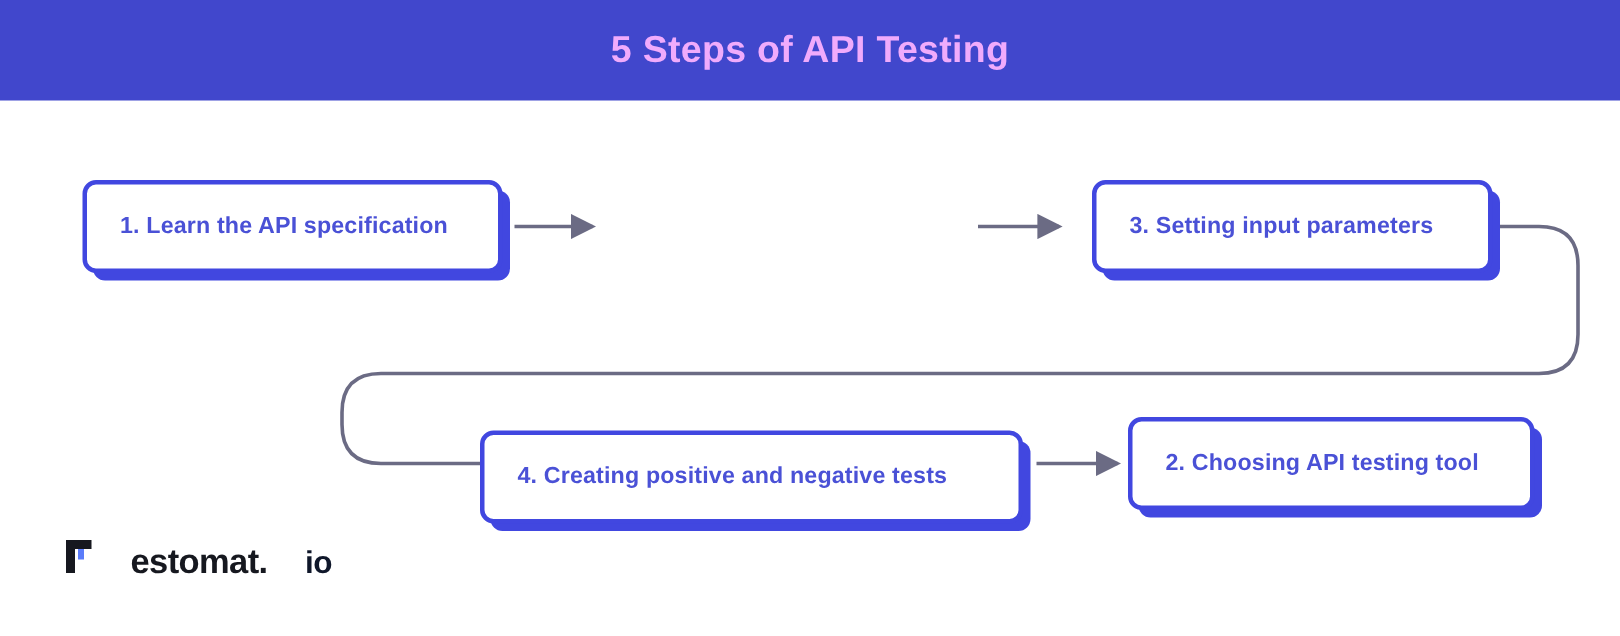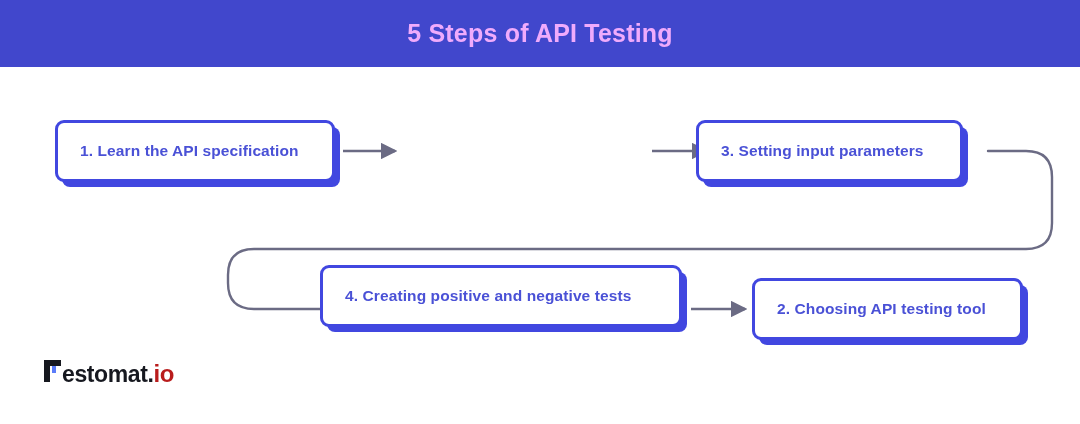--- a/index.html
+++ b/index.html
@@ -85,32 +85,33 @@
   }
   .step-box.two-line {
     align-items: center;
   }
   .step-box.two-line .step-label {
     white-space: pre;
   }
 
   #step-1 { left: 43px;  top: 53px;  width: 280px; height: 62px; }
   #step-2 { left: 391px; top: 41px;  width: 240px; height: 87px; }
-  #step-3 { left: 684px; top: 53px;  width: 267px; height: 62px; }
-  #step-4 { left: 308px; top: 198px; width: 362px; height: 62px; }
+  #step-3 { left: 716px; top: 53px;  width: 267px; height: 62px; }
+  #step-4 { left: 308px; top: 220px; width: 362px; height: 62px; }
   #step-5 { left: 740px; top: 211px; width: 271px; height: 62px; }
 
   
   .logo {
     position: absolute;
     left: 44px;
     top: 360px;
     display: flex;
     align-items: baseline;
     z-index: 4;
+    gap: 25px;
   }
   .logo-t {
     position: relative;
     display: inline-block;
     width: 17px;
     height: 22px;
     margin-right: 1px;
   }
   .logo-t .t-bar {
     position: absolute;
@@ -136,22 +137,22 @@
     height: 7px;
     background: #5b7cfa;
   }
   .logo-word {
     color: #16181f;
     font-size: 23px;
     font-weight: bold;
     letter-spacing: -0.4px;
   }
   .logo-io {
-    color: #b91c1c;
-    font-size: 24px;
+    color: #0f172a;
+    font-size: 21px;
     font-weight: bold;
     letter-spacing: -0.4px;
   }
 </style>
 </head>
 <body>
 
 <div id="root">
 
   <div class="header-band">

